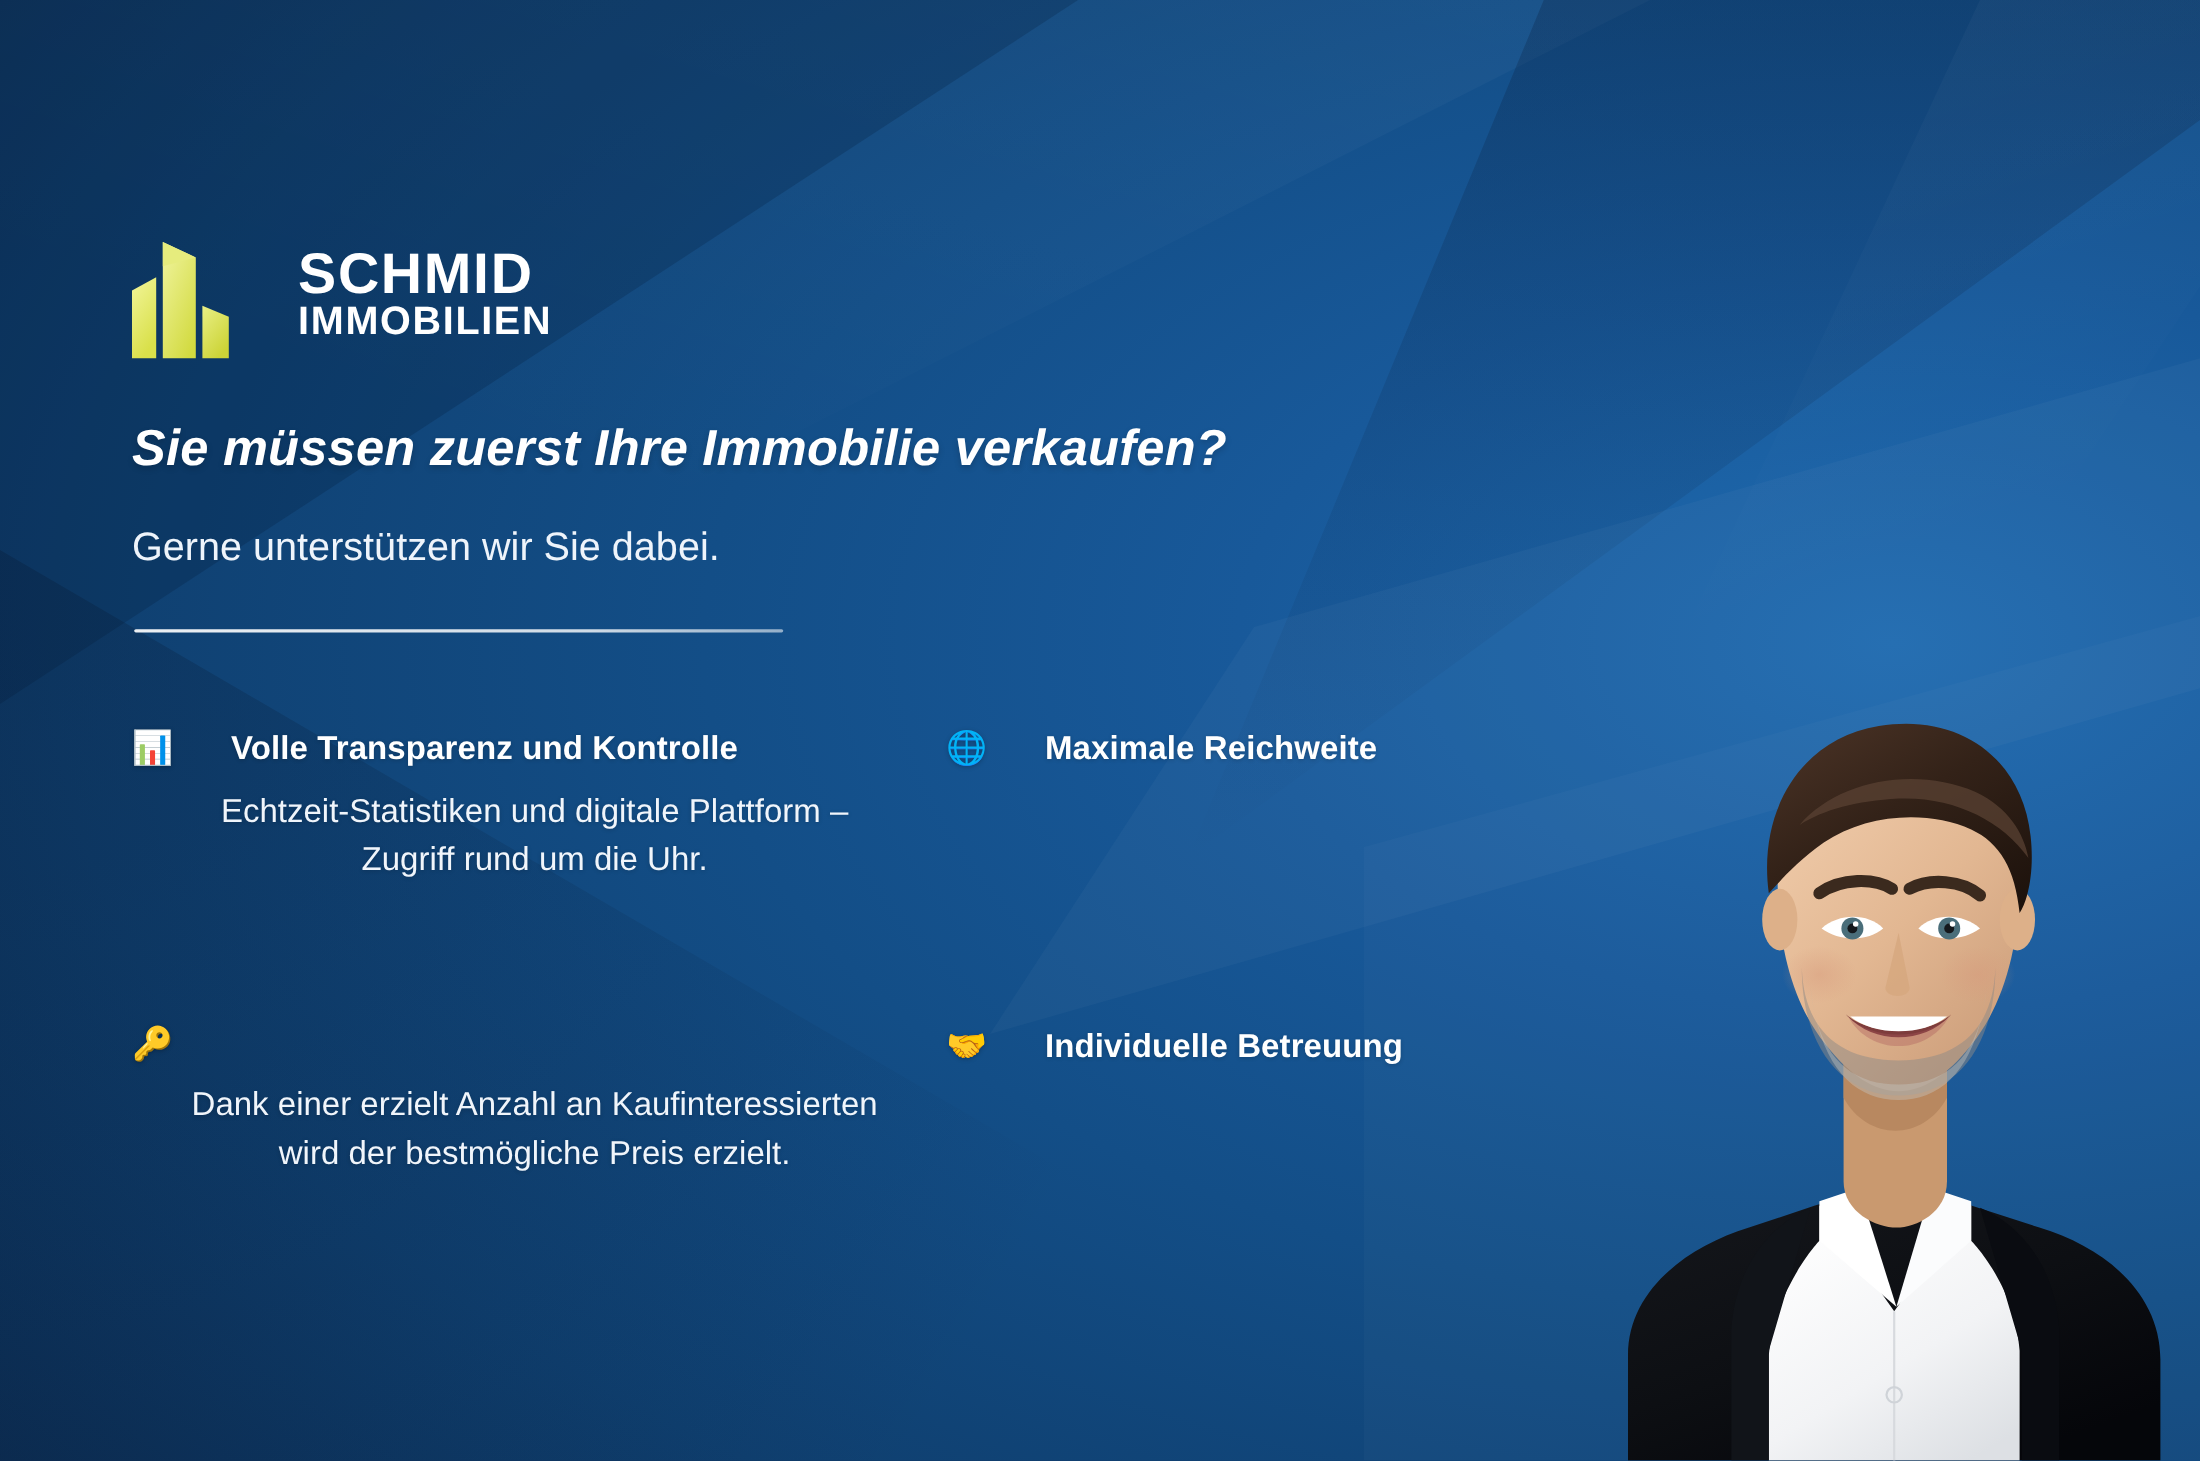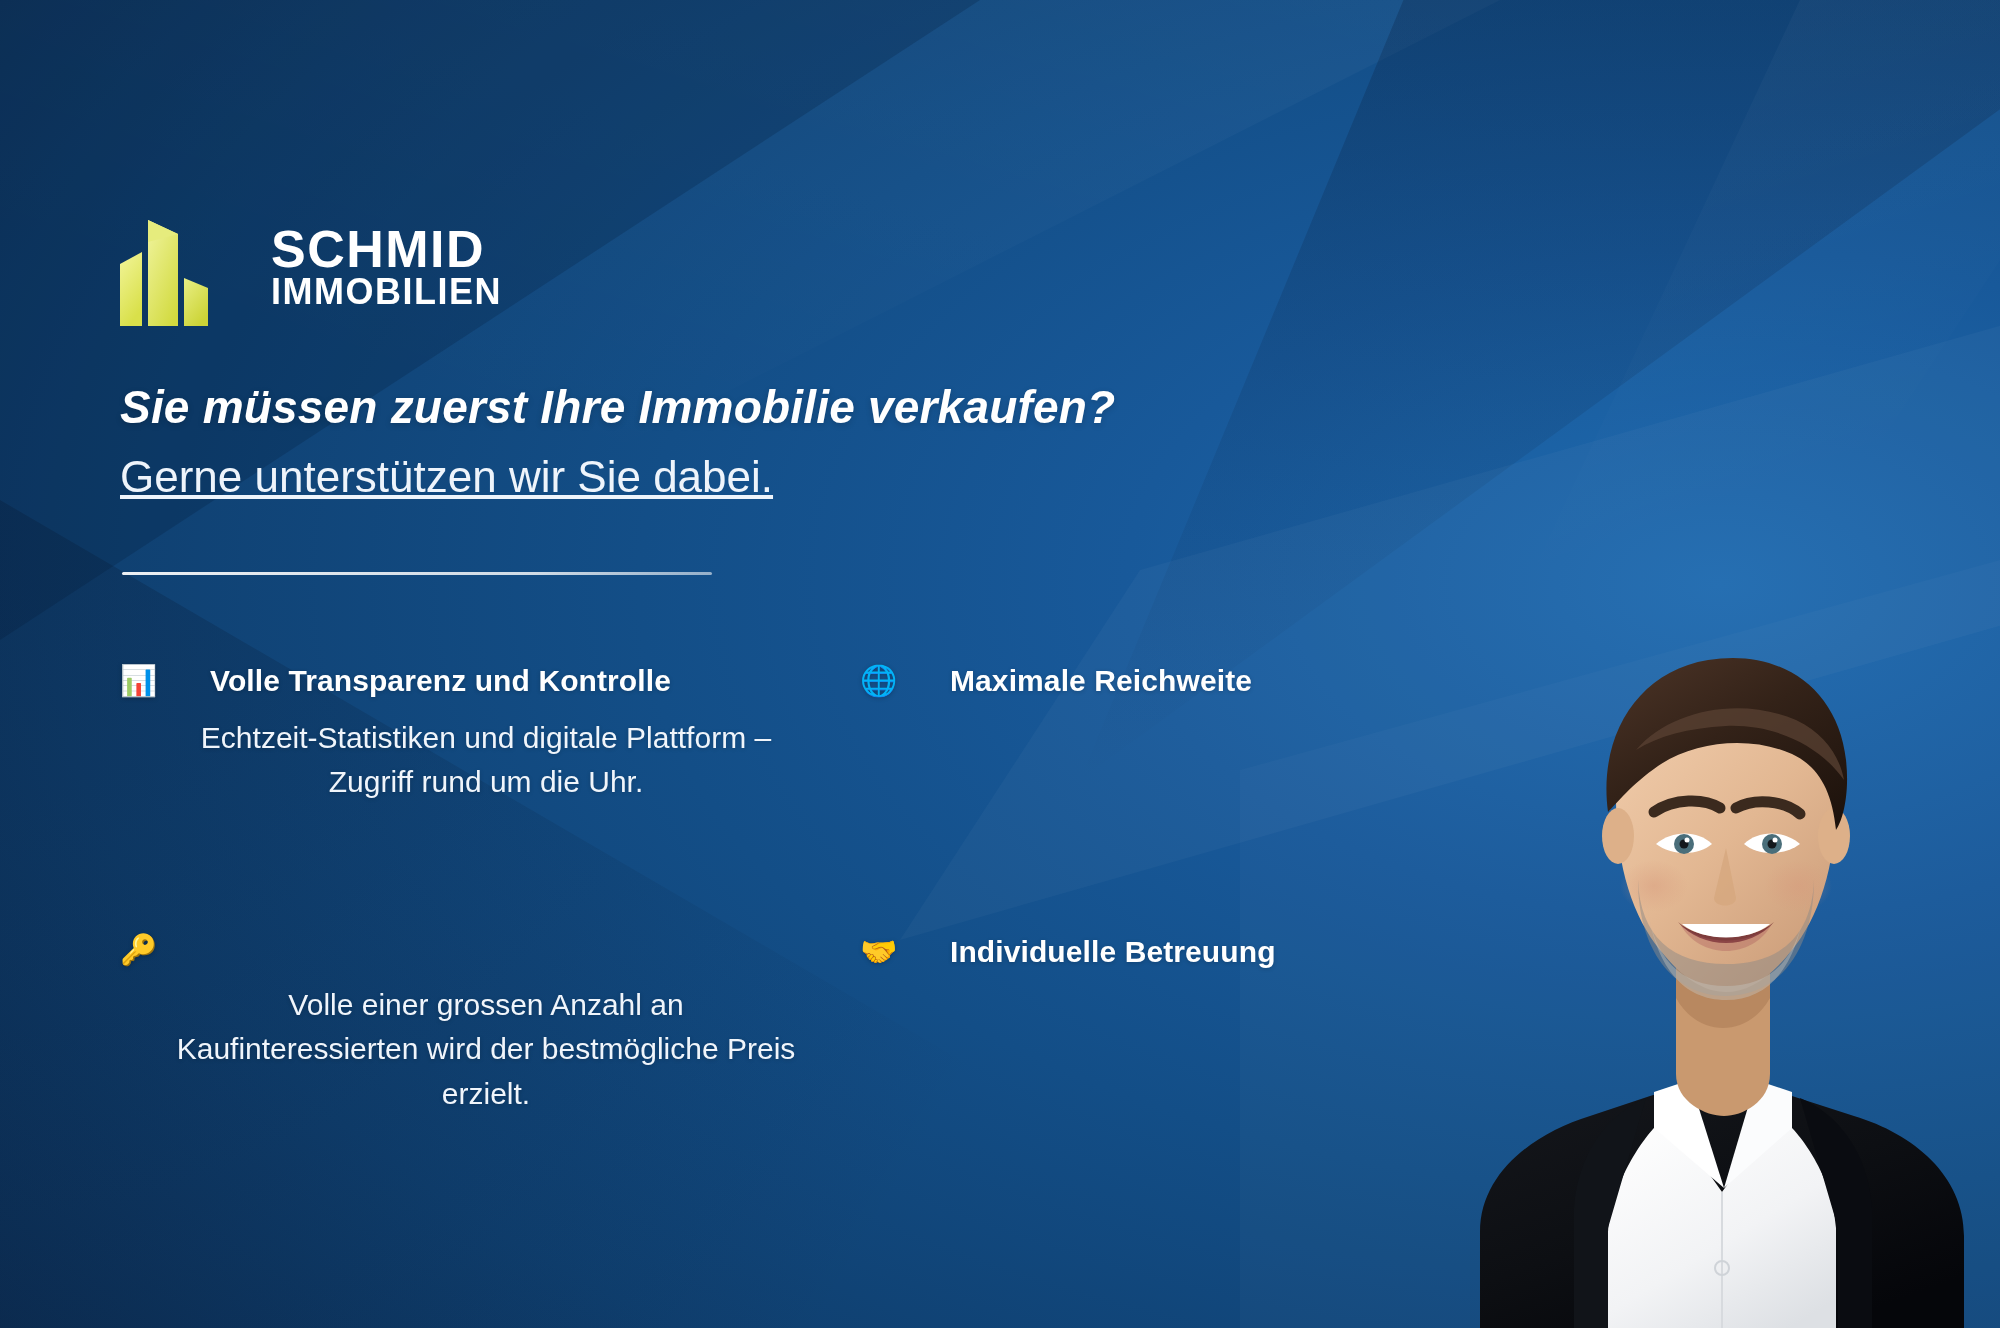--- a/index.html
+++ b/index.html
@@ -82,22 +82,22 @@
 
   
   .headline{
     position:absolute; left:120px; top:380px;
     font-size:46px; font-weight:bold; color:#ffffff;
     letter-spacing:0.2px;
     text-shadow:0 2px 6px rgba(0,0,0,0.18);
     font-style:italic;
   }
   .subheadline{
-    position:absolute; left:120px; top:452px;
-    font-size:44px; color:#eef4fb; font-weight:400;text-decoration:underline;
+    position:absolute; left:120px; top:476px;
+    font-size:36px; color:#eef4fb; font-weight:400;
   }
 
   .divider{
     position:absolute; left:122px; top:572px;
     width:590px; height:3px;
     background:linear-gradient(90deg, rgba(255,255,255,0.92), rgba(255,255,255,0.80) 70%, rgba(255,255,255,0.55));
     border-radius:2px;
   }
 
   
@@ -206,21 +206,21 @@
         <div class="feature-head">
           <span class="feature-icon">🌐</span>
           <span class="feature-title">Maximale Reichweite</span>
         </div>
       </div>
 
       <div class="feature">
         <div class="feature-head">
           <span class="feature-icon">🔑</span>
         </div>
-        <div class="feature-body">Volle einer grossen Anzahl an Kaufinteressierten wird der bestmögliche Preis erzielt.</div>
+        <div class="feature-body">Dank einer erzielt Anzahl an Kaufinteressierten wird der bestmögliche Preis erzielt.</div>
       </div>
 
       <div class="feature">
         <div class="feature-head">
           <span class="feature-icon">🤝</span>
           <span class="feature-title">Individuelle Betreuung</span>
         </div>
       </div>
 
     </div>

